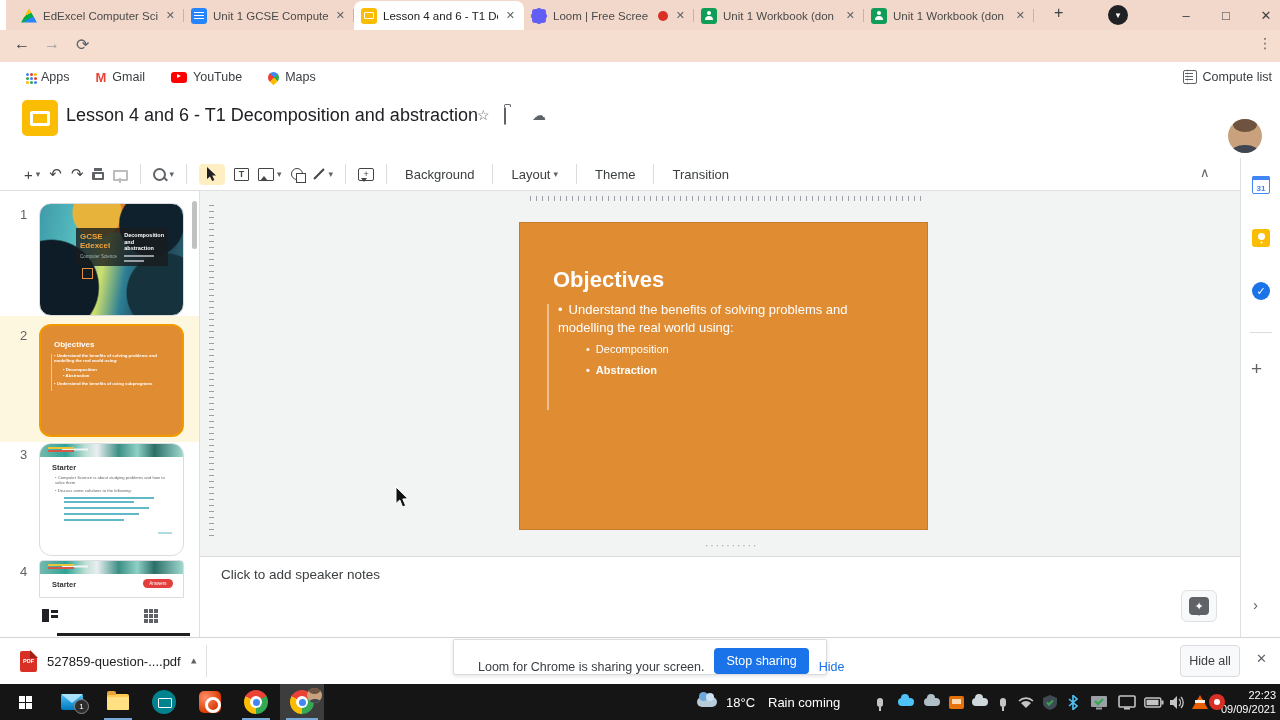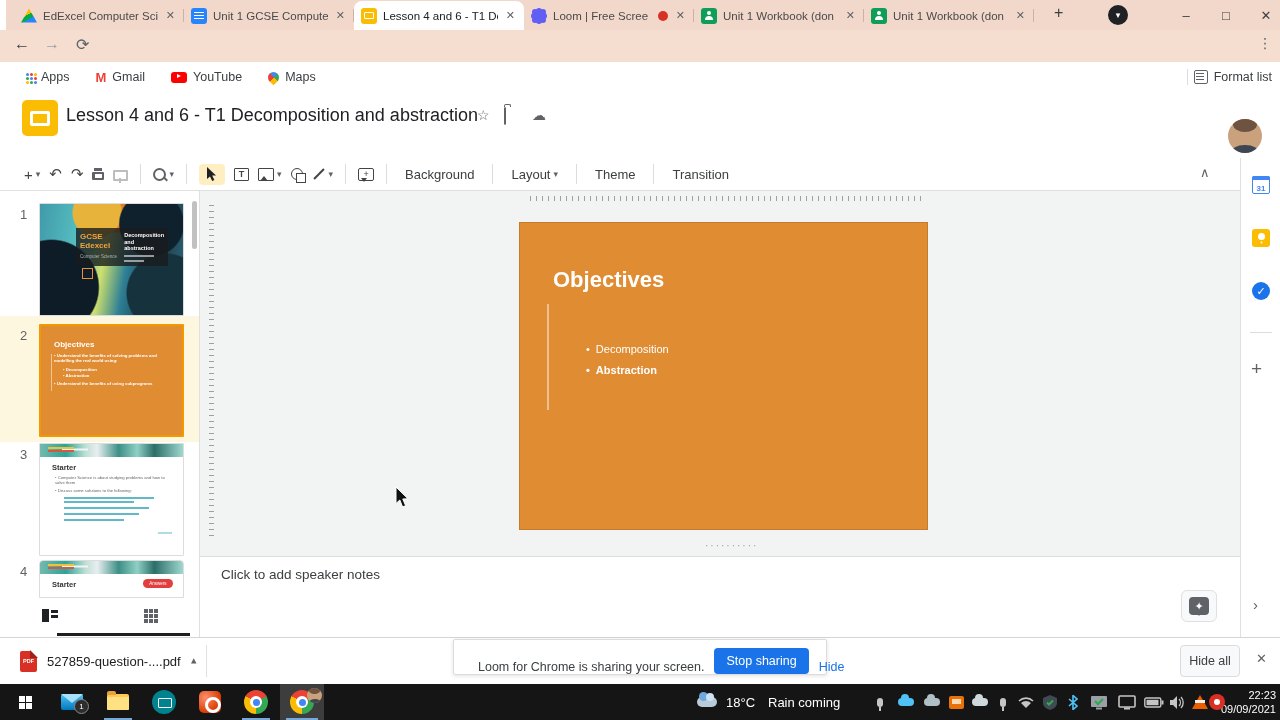--- a/index.html
+++ b/index.html
@@ -109,21 +109,21 @@
   .shape-ic{width:10px;height:10px;border:1.6px solid #444;border-radius:50%;position:relative}
   .shape-ic::after{content:"";position:absolute;left:4px;top:4px;width:8px;height:8px;border:1.6px solid #444;background:#fff}
   .line-ic{width:14px;height:2px;background:#444;transform:rotate(-45deg)}
   .cmt-ic{width:14px;height:11px;border:1.6px solid #444;border-radius:2px;font-size:9px;display:flex;align-items:center;justify-content:center;position:relative}
   .cmt-ic::after{content:"";position:absolute;left:2px;bottom:-5px;border:3px solid transparent;border-top:4px solid #444}
   #collapsebtn{position:absolute;left:1200px;top:165px;font-size:13px;color:#5f6368}
   
   #filmstrip{position:absolute;left:0;top:191px;width:200px;height:446px;background:#fff;border-right:1px solid #e0e0e0;box-sizing:border-box;overflow:hidden}
   .slide-row{position:absolute;left:0;width:200px}
   .slide-num{position:absolute;left:20px;top:4px;font-size:13px;color:#5f6368}
-  .thumb{position:absolute;left:39px;top:0;width:145px;height:113px;border:1px solid #dadce0;border-radius:1px;box-sizing:border-box;background:#fff;overflow:hidden}
+  .thumb{position:absolute;left:39px;top:0;width:145px;height:113px;border:1px solid #dadce0;border-radius:12px;box-sizing:border-box;background:#fff;overflow:hidden}
   .row-selected-bg{position:absolute;left:0;top:-8px;width:200px;height:126px;background:#FEF7E0}
   .thumb.selected{border:2px solid #F29900}
   
   .t1{background:
     radial-gradient(circle at 78% 18%, #10212e 0 22%, transparent 23%),
     radial-gradient(circle at 40% 8%, #e8b33a 0 18%, transparent 19%),
     radial-gradient(circle at 55% 12%, #e07b2a 0 12%, transparent 13%),
     radial-gradient(circle at 8% 75%, #0d1c26 0 30%, transparent 31%),
     radial-gradient(circle at 88% 80%, #16323c 0 25%, transparent 26%),
     linear-gradient(100deg,#3f9aa8 0%,#59c3c4 30%,#cfe06d 45%,#2d7f95 60%,#1d3a4a 78%,#2d6c7d 100%)}
@@ -322,21 +322,21 @@
     <span class="yt"></span>
     <span>YouTube</span>
   </div>
   <div class="bm">
     <span class="maps-pin"></span>
     <span>Maps</span>
   </div>
   <div class="rl-divider"></div>
   <div id="readinglist" class="bm">
     <span class="rl-icon"></span>
-    <span>Format list</span>
+    <span>Compute list</span>
   </div>
 </div>
 
 <div id="appheader">
   <div id="slideslogo"></div>
   <div id="doctitle">Lesson 4 and 6 - T1 Decomposition and abstraction</div>
   <span class="title-ic" style="left:477px">☆</span>
   <span class="title-ic folder-ic" style="left:504px"></span>
   <span class="title-ic" style="left:532px">☁</span>
   <div id="menubar">
@@ -503,20 +503,21 @@
     <div class="fs-hline"></div>
   </div>
 </div>
 
 <div id="canvas">
   <div class="ruler-h"></div>
   <div class="ruler-v"></div>
   <div id="slidecanvas">
     <div id="slide-title">Objectives</div>
     <div id="slide-rail"></div>
+    <div class="s-bullet" id="sb1"><span class="dot">•</span><span>Understand the benefits of solving problems and modelling the real world using:</span></div>
     <div class="s-bullet" id="sb-sub1"><span class="dot">•</span><span>Decomposition</span></div>
     <div class="s-bullet" id="sb-sub2"><span class="dot">•</span><span>Abstraction</span></div>
   </div>
   <div class="notes-handle">··········</div>
 </div>
 
 <div id="notespanel">
   <div id="notestext">Click to add speaker notes</div>
   <div id="explorebtn">
     <div class="explore-inner">

